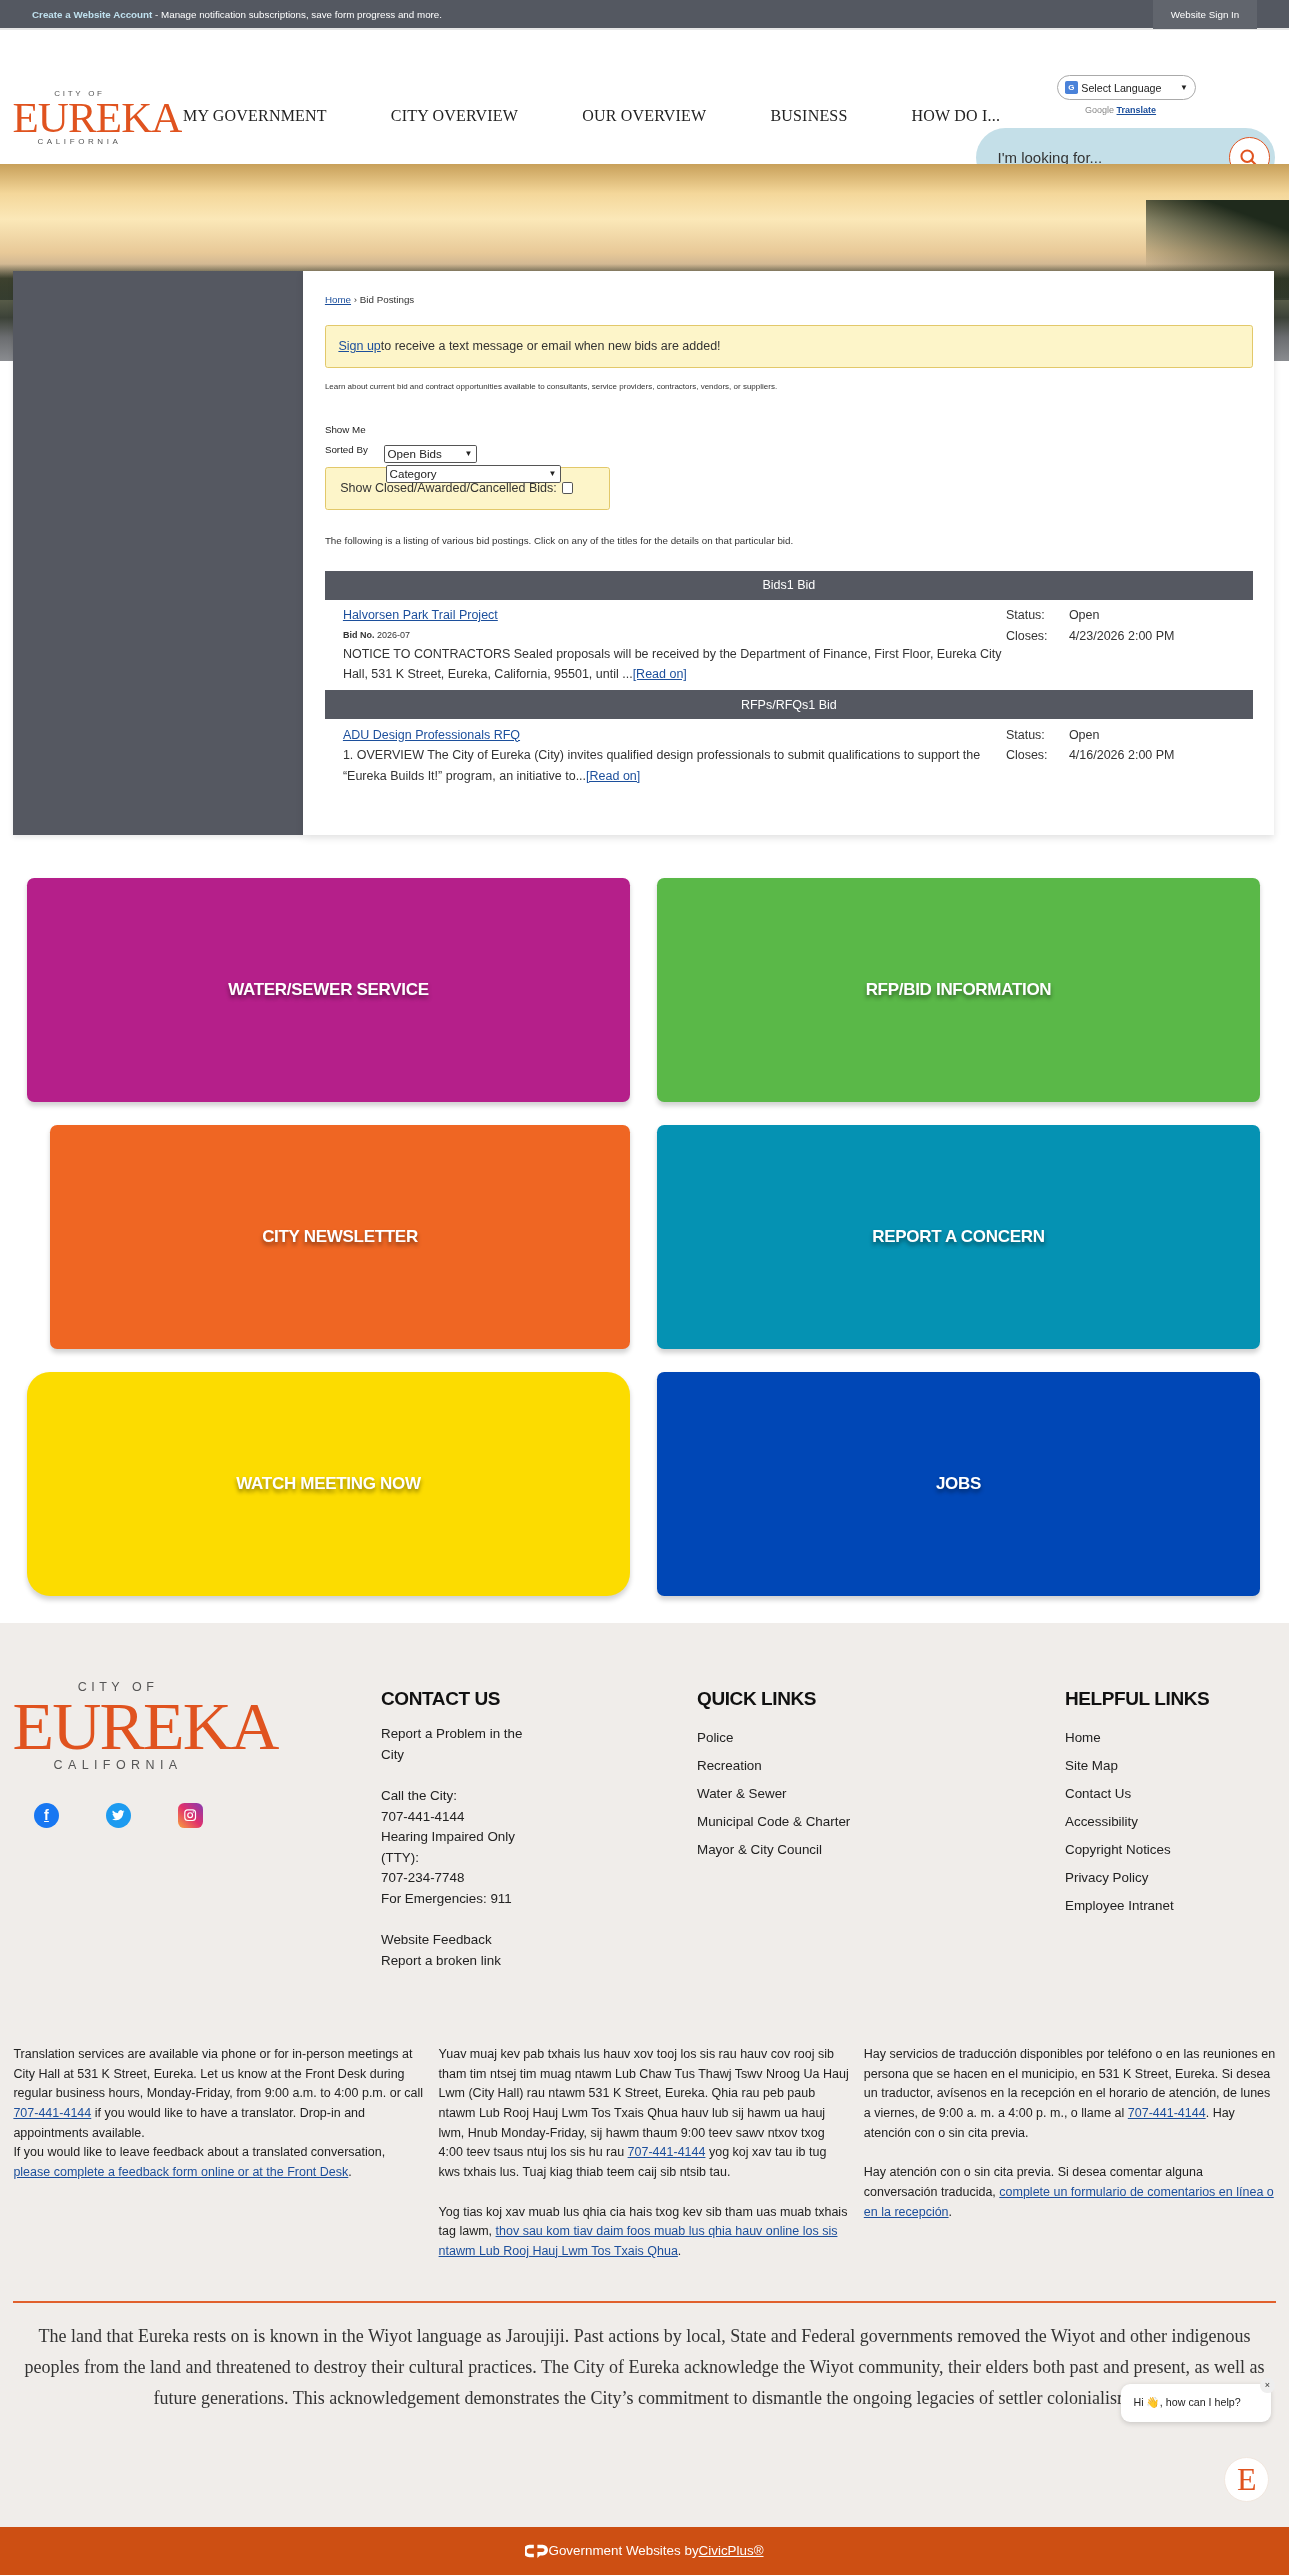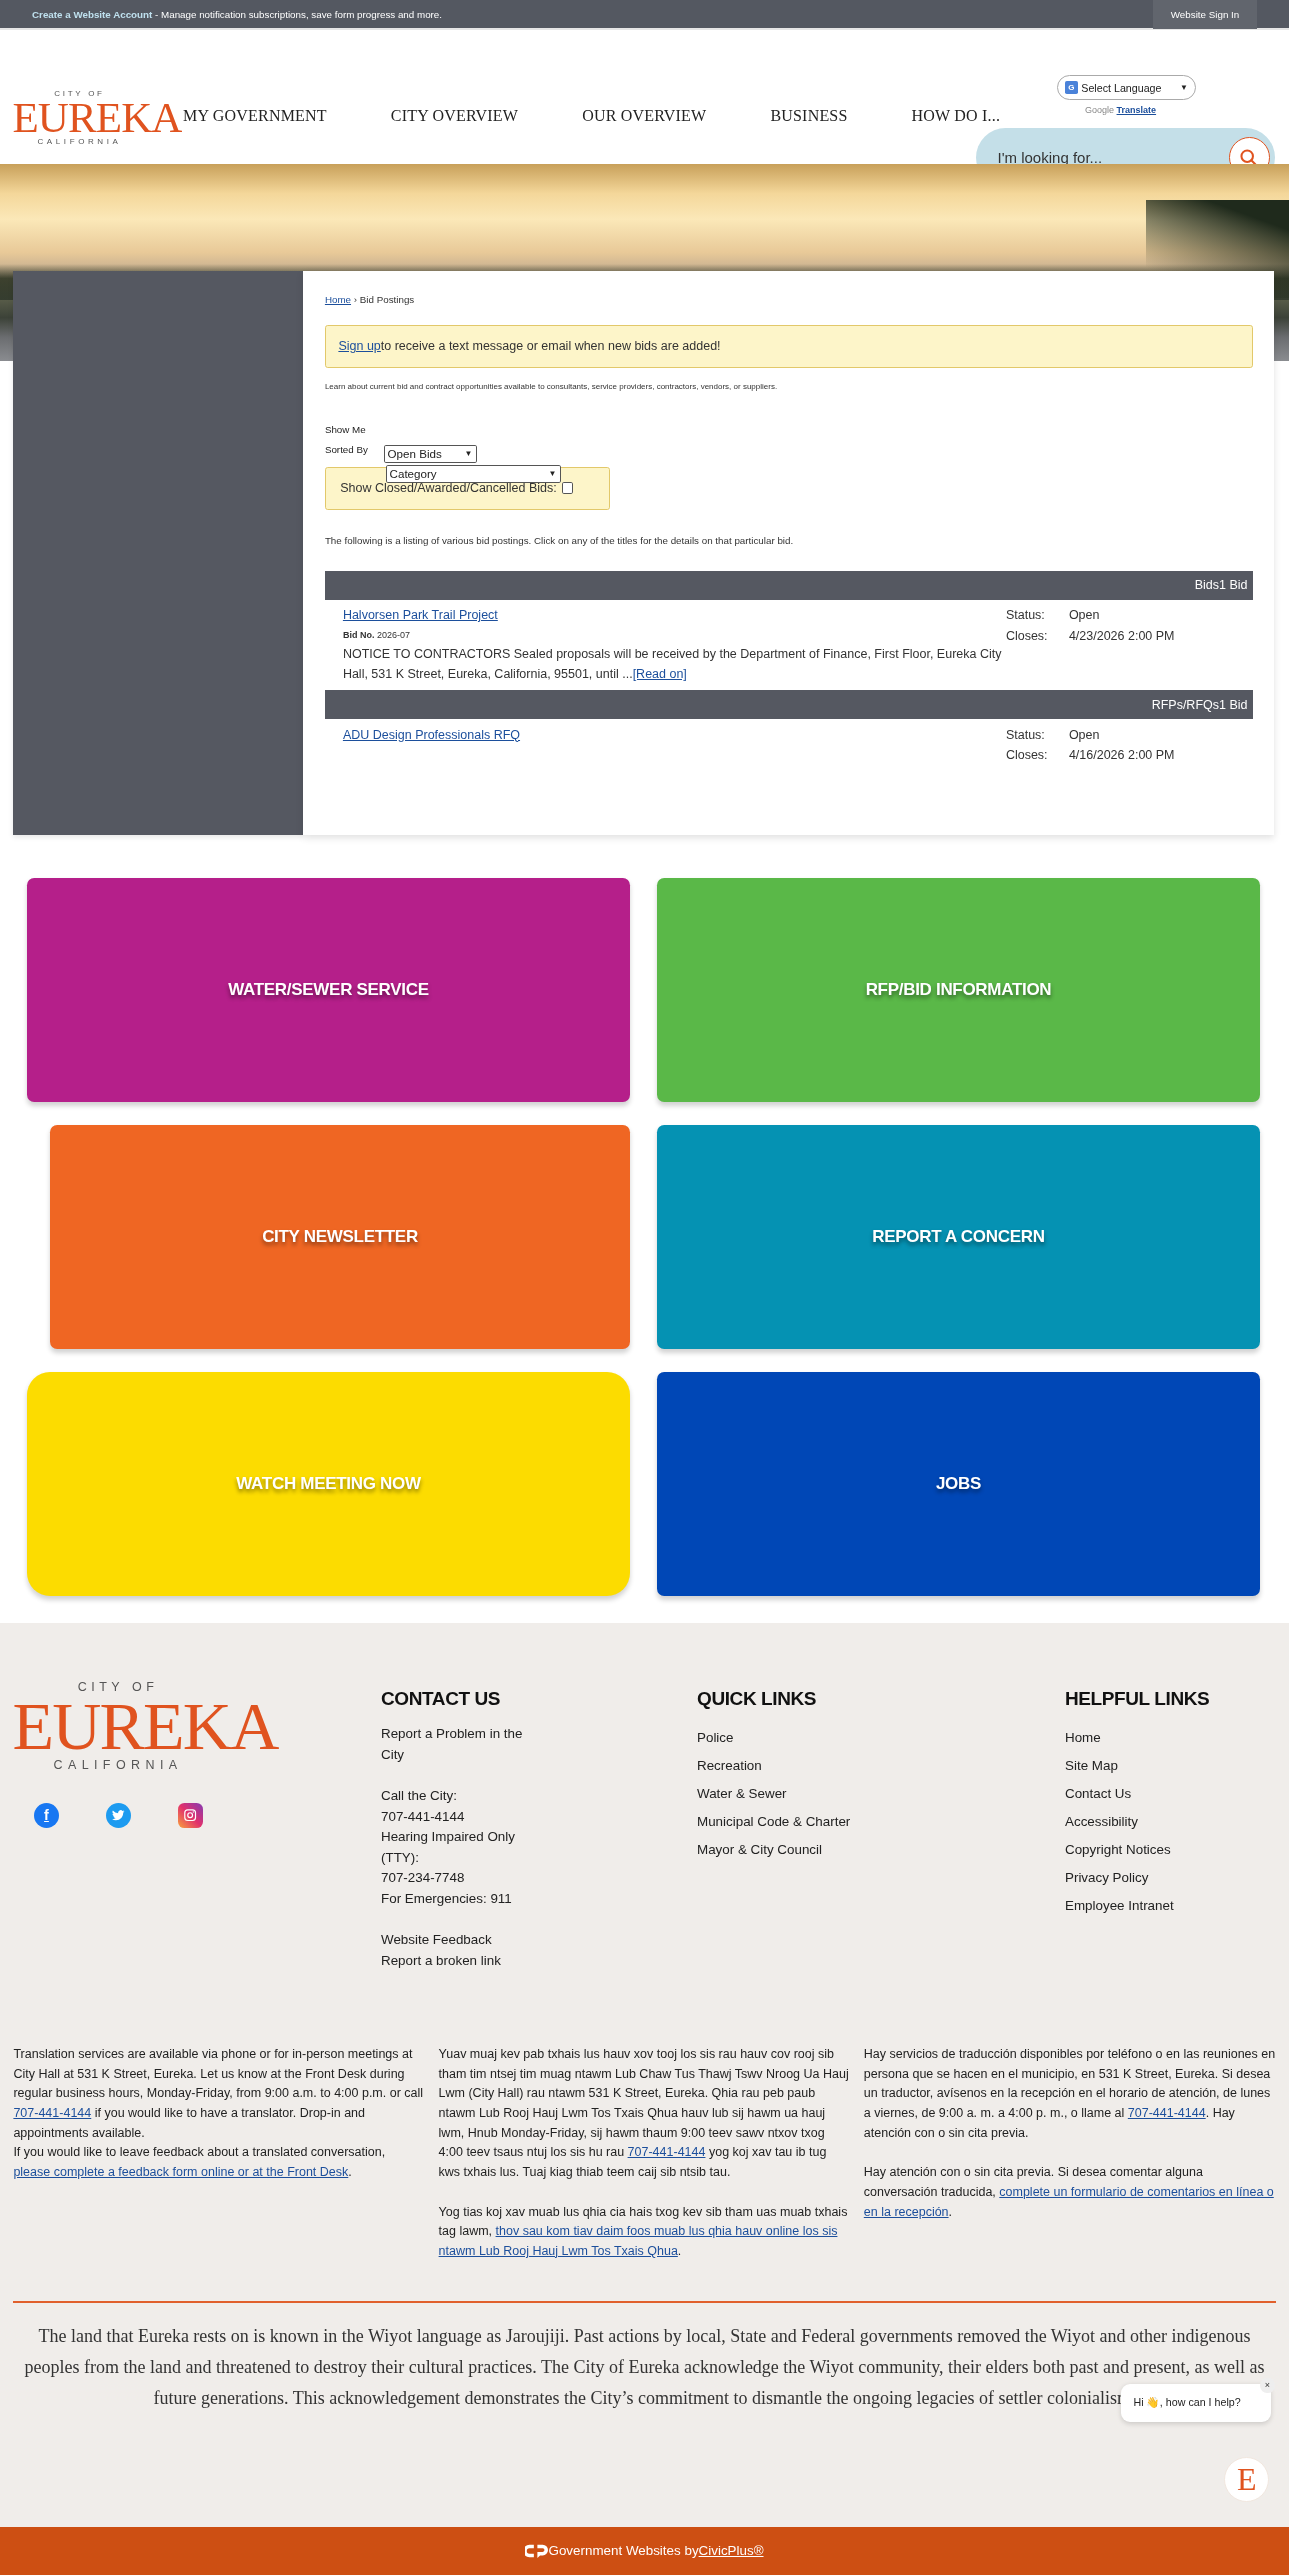--- a/index.html
+++ b/index.html
@@ -41,21 +41,21 @@
     .breadcrumb { font-size: 9.8px; color: #333; }
     .notice { margin-top: 19.7px; height: 43px; background: #fdf5c9; border: 0.9px solid #e2c86a; border-radius: 2.7px; display: flex; align-items: center; padding-left: 12.5px; font-size: 12.5px; color: #333; }
     .learn { margin-top: 14.3px; font-size: 8px; color: #333; }
     .filters { margin-top: 29px; font-size: 9.8px; }
     .filters .row { display: flex; align-items: center; height: 19.7px; }
     .filters label { width: 59px; }
     .filters .sel { border: 0.9px solid #555; border-radius: 1.8px; height: 18px; font-size: 11.6px; display: flex; align-items: center; padding-left: 2.7px; justify-content: space-between; padding-right: 3.6px; background: #fff; margin-top: 48px; }
     .closedbox { margin-top: 7.2px; width: 285px; height: 43px; background: #fdf5c9; border: 0.9px solid #e2c86a; border-radius: 2.7px; display: flex; align-items: center; padding-left: 14.3px; font-size: 12.5px; color: #333; gap: 5.4px; }
     .closedbox .cb { width: 10.7px; height: 12.5px; border: 0.9px solid #555; border-radius: 1.8px; background: #fff; }
     .listing-intro { margin-top: 25px; font-size: 9.8px; color: #333; }
-    .cat-head { margin-top: 25px; height: 29px; background: #555861; color: #fff; display: flex; justify-content: flex-end; align-items: center; padding: 0 5.4px; font-size: 12.5px; }
+    .cat-head { margin-top: 25px; height: 29px; background: #555861; color: #fff; display: flex; justify-content: center; align-items: center; padding: 0 5.4px; font-size: 12.5px; }
     .cat-head.second { margin-top: 5.4px; }
     .bid { display: flex; padding: 5.4px 12.5px 0 18px; }
     .bid .left { width: 663px; font-size: 12.5px; line-height: 20.6px; color: #333; }
     .bid .left .title { font-size: 12.5px; }
     .bid .left .bidno { font-size: 9px; line-height: 18px; }
     .bid .left .bidno b { font-weight: bold; }
     .bid .right { font-size: 12.5px; line-height: 20.6px; color: #333; }
     .bid .right .r { display: flex; }
     .bid .right .k { width: 63px; }
 
@@ -198,20 +198,21 @@
       </div>
     </div>
 
     <div class="cat-head second">
       <span>RFPs/RFQs</span>
       <span>1 Bid</span>
     </div>
     <div class="bid">
       <div class="left">
         <a href="#" class="title">ADU Design Professionals RFQ</a>
+        <div><span>1. OVERVIEW The City of Eureka (City) invites qualified design professionals to submit qualifications to support the “Eureka Builds It!” program, an initiative to...</span><a href="#">[Read on]</a></div>
       </div>
       <div class="right">
         <div class="r">
             <span class="k">Status:</span>
             <span>Open</span>
           </div>
         <div class="r">
             <span class="k">Closes:</span>
             <span>4/16/2026 2:00 PM</span>
           </div>

